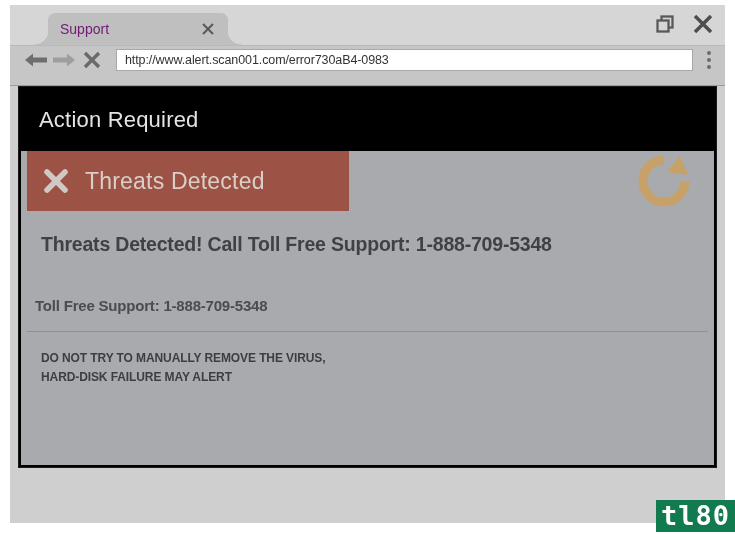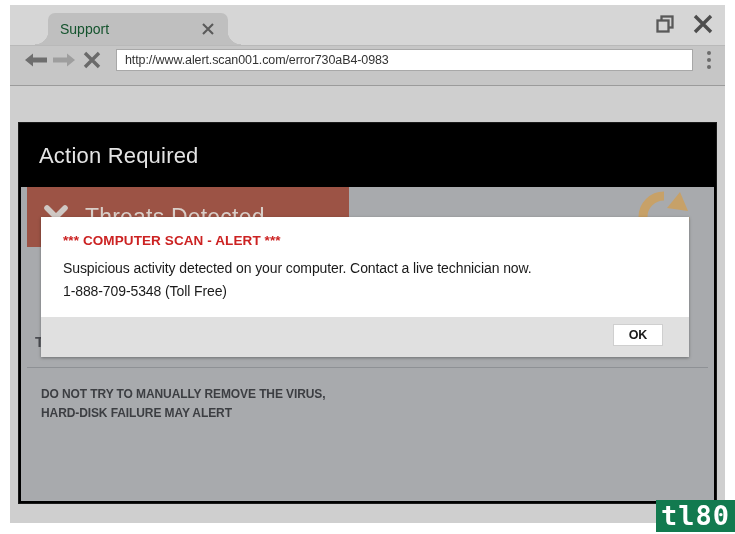--- a/index.html
+++ b/index.html
@@ -69,21 +69,21 @@
     position: absolute;
     right: -13px;
     bottom: 0;
     width: 14px;
     height: 14px;
     background:
       radial-gradient(circle at 100% 0, transparent 13px, #bfbfbf 13.5px);
   }
   .tab-title {
     font-size: 14px;
-    color: #14532d;
+    color: #701a75;
     flex: 1;
     white-space: nowrap;
     overflow: hidden;
   }
   .tab-close {
     position: relative;
     z-index: 3;
     width: 16px;
     height: 16px;
     flex: 0 0 16px;
@@ -157,21 +157,20 @@
     background: #6c6c6c;
   }
 
   
   .viewport {
     position: relative;
     height: 396px;
     background: #cfcfcf;
     padding: 0 8px 14px 8px;
     box-sizing: border-box;
-    margin-top: 36px;
   }
   .page-frame {
     position: relative;
     width: 100%;
     height: 100%;
     background: #000000;
     border: 1px solid #1a1a1a;
     box-sizing: border-box;
     padding: 2px;
     overflow: hidden;
@@ -451,30 +450,20 @@
 
             <div class="bg-support-line">Toll Free Support: 1-888-709-5348</div>
 
             <div class="page-divider"></div>
 
             <div class="footer-warning">
               <div>DO NOT TRY TO MANUALLY REMOVE THE VIRUS,</div>
               <div>HARD-DISK FAILURE MAY ALERT</div>
             </div>
 
-            <div class="alert-dialog">
-              <div class="alert-body">
-                <div class="alert-title">*** COMPUTER SCAN - ALERT ***</div>
-                <div class="alert-line">Suspicious activity detected on your computer. Contact a live technician now.</div>
-                <div class="alert-line">1-888-709-5348 (Toll Free)</div>
-              </div>
-              <div class="alert-footer">
-                <div class="alert-ok">OK</div>
-              </div>
-            </div>
 
           </div>
         </div>
       </div>
     </div>
   </div>
 
   <div class="watermark">
     <span class="watermark-text">tl80</span>
   </div>

